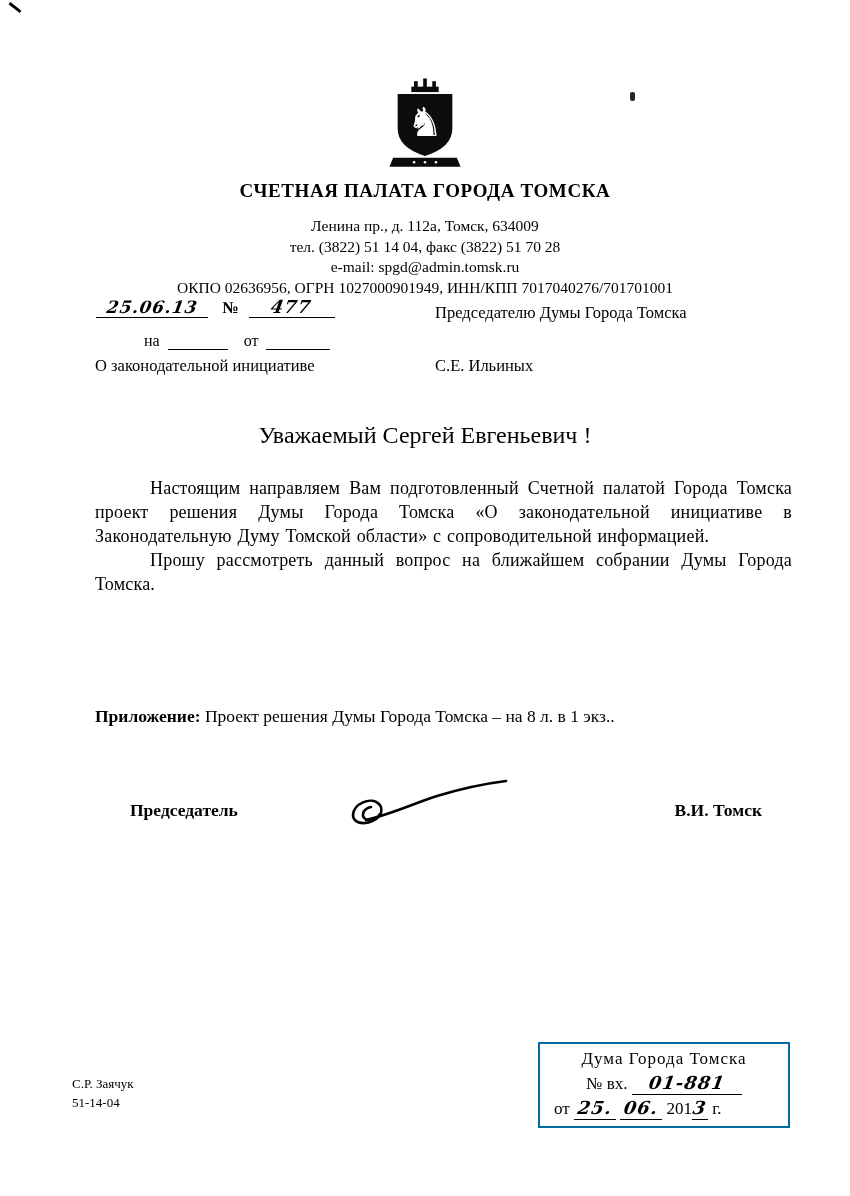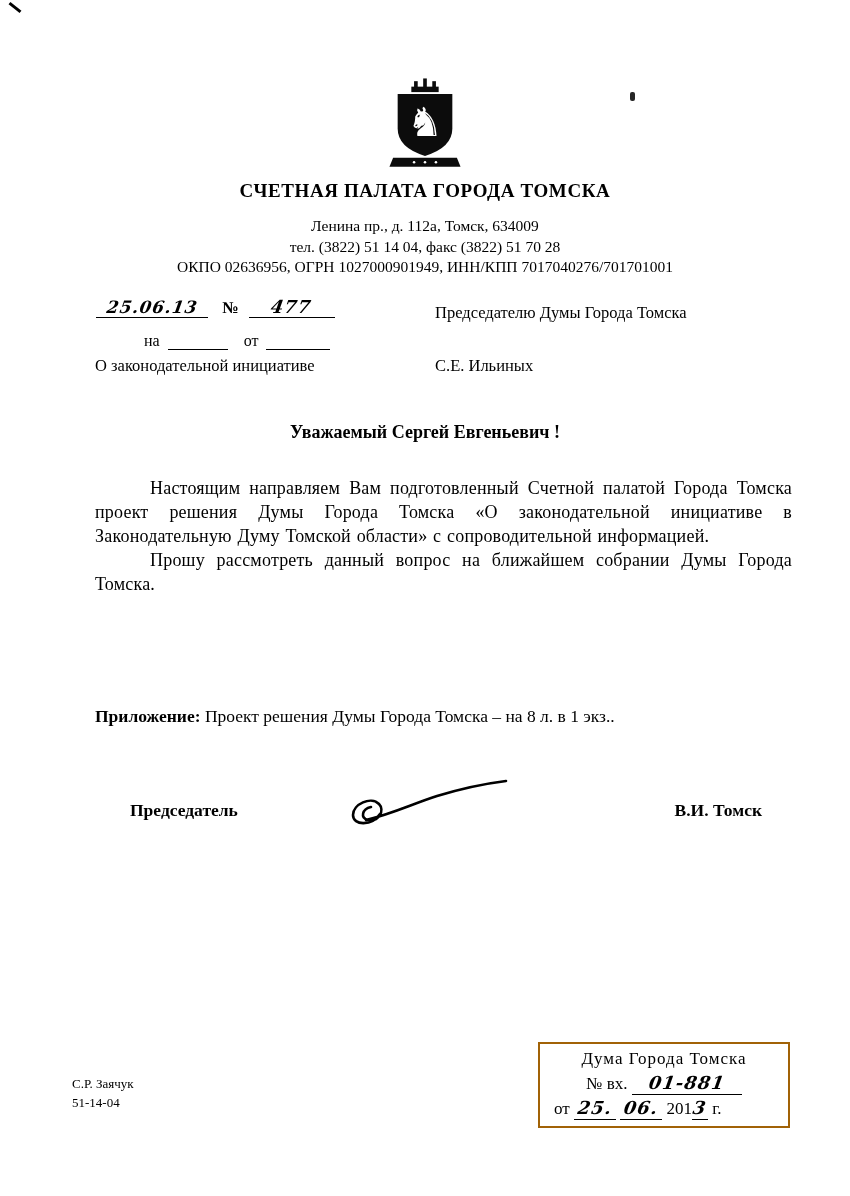--- a/index.html
+++ b/index.html
@@ -32,40 +32,40 @@
     letter-spacing:1px;
   }
   .hw-date { font-size:17px; }
   .hw-num  { font-size:18px; }
   .no-label { font-size:16.5px; margin:0 10px 0 14px; font-weight:bold; }
   .lbl { margin-right:8px;margin-left:48px; }
   .gap { margin-left:16px; }
 
   
   .salutation { position:absolute; top:422px; left:0; width:100%; text-align:center;
-                font-size:18px; font-weight:bold; }
+                font-size:24px; font-weight:normal; }
   .letter-body { position:absolute; top:476px; left:95px; width:697px; }
   .letter-body p { margin:0; font-size:18px; line-height:24px; text-align:justify;
                    text-indent:55px; letter-spacing:.2px; word-spacing:1px; }
   .attachment { position:absolute; top:706px; left:95px; width:700px; font-size:17.5px; }
   .attachment b { font-weight:bold; }
 
   
   .sign-row { position:absolute; top:790px; left:0; width:100%; height:70px; }
   .sign-position { position:absolute; left:130px; top:10px; font-size:17.5px; font-weight:bold; }
   .sign-scribble { position:absolute; left:340px; top:-22px; }
   .sign-name { position:absolute; right:88px; top:10px; font-size:17.5px; font-weight:bold; }
 
   
   .executor { position:absolute; left:72px; top:1074px; font-size:13px; line-height:19px; }
 
   
   .stamp {
     position:absolute; left:538px; top:1042px; width:252px; height:86px;
-    border:2px solid #a16207; box-sizing:border-box; padding:5px 8px 4px 8px;
+    border:2px solid #0369a1; box-sizing:border-box; padding:5px 8px 4px 8px;
     font-size:17px;
   }
   .stamp-line1 { text-align:center; letter-spacing:1px; }
   .stamp-line2 { text-align:center; margin-top:3px; }
   .stamp-line3 { text-align:left; margin-top:2px; padding-left:6px; }
   .stamp .hw { font-size:18px; }
   .stamp .fill { border-bottom:1.3px solid #000; min-height:20px; }
 </style>
 </head>
 <body>
@@ -86,20 +86,21 @@
       <path d="M15 17 H75 V55 Q75 76 45 85 Q15 76 15 55 Z" fill="#0c0c0c"></path>
       <text x="45" y="63" font-size="44" fill="#ffffff" text-anchor="middle">♞</text>
       <path d="M10 87 L80 87 L84 97 L6 97 Z" fill="#0c0c0c"></path>
       <circle cx="33" cy="92" r="1.4" fill="#fff"></circle>
       <circle cx="45" cy="92" r="1.4" fill="#fff"></circle>
       <circle cx="57" cy="92" r="1.4" fill="#fff"></circle>
     </svg>
     <div class="org-name">СЧЕТНАЯ ПАЛАТА ГОРОДА ТОМСКА</div>
     <div class="addr-line">Ленина пр., д. 112а, Томск, 634009</div>
     <div class="addr-line">тел. (3822) 51 14 04, факс (3822) 51 70 28</div>
+    <div class="addr-line">e-mail: spgd@admin.tomsk.ru</div>
     <div class="addr-line">ОКПО 02636956, ОГРН 1027000901949, ИНН/КПП 7017040276/701701001</div>
   </div>
 
   <div class="ref-row1">
     <span class="fill" style="min-width:112px;"><span class="hw hw-date">25.06.13</span></span>
     <span class="no-label">№</span>
     <span class="fill" style="min-width:86px;"><span class="hw hw-num">477</span></span>
   </div>
 
   <div class="ref-row2">

